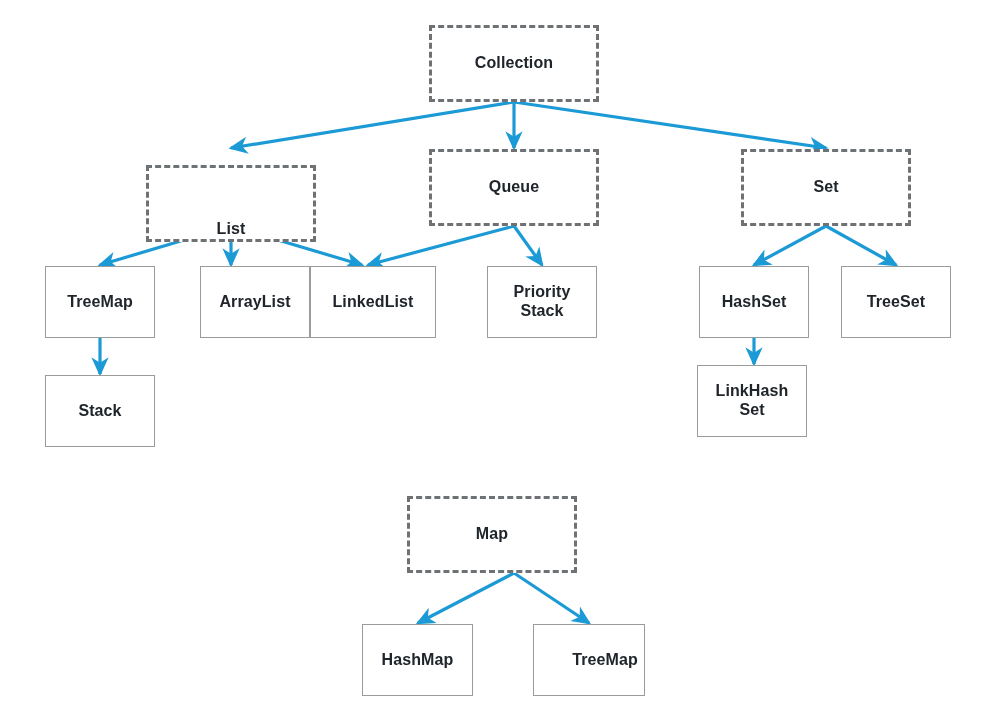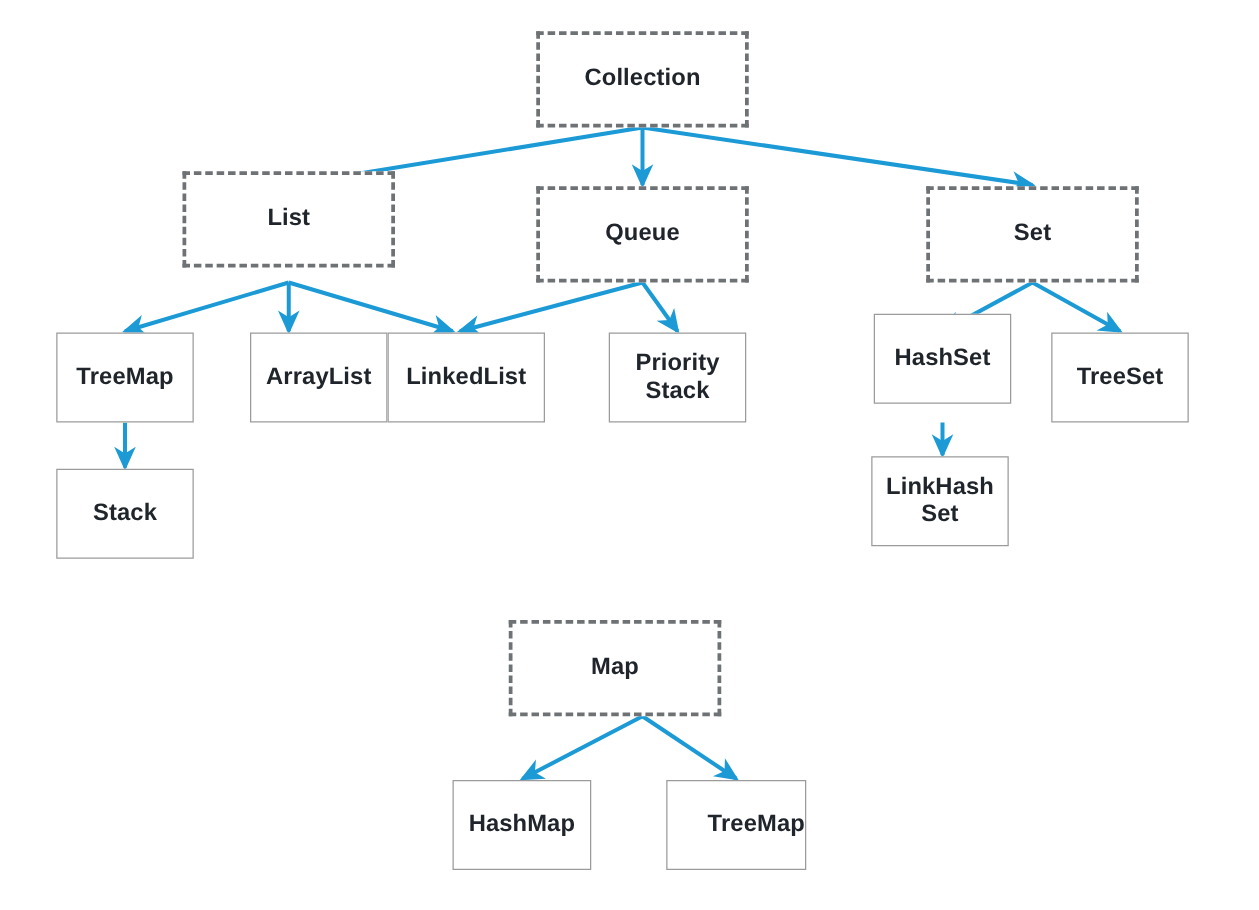--- a/index.html
+++ b/index.html
@@ -27,21 +27,21 @@
   }
   .node {
     position: absolute;
     box-sizing: border-box;
     display: flex;
     align-items: center;
     justify-content: center;
     text-align: center;
     color: #20252b;
     font-weight: bold;
-    font-size: 19px;
+    font-size: 16px;
     line-height: 1.18;
     background: transparent;
     z-index: 2;
   }
   .node.abstract {
     border: 3px dashed #6e7274;
     background: #ffffff;
   }
   .node.concrete {
     border: 1.5px solid #9b9b9b;
@@ -76,21 +76,21 @@
         <line x1="100" y1="338" x2="100" y2="374" stroke="#1b9ad6" stroke-width="3.2" marker-end="url(#arrowhead)"></line>
         <line x1="754" y1="338" x2="754" y2="364" stroke="#1b9ad6" stroke-width="3.2" marker-end="url(#arrowhead)"></line>
         <line x1="514" y1="573" x2="418" y2="623" stroke="#1b9ad6" stroke-width="3.2" marker-end="url(#arrowhead)"></line>
         <line x1="514" y1="573" x2="589" y2="623" stroke="#1b9ad6" stroke-width="3.2" marker-end="url(#arrowhead)"></line>
       </g>
   </svg>
   <div id="node-layer">
       <div class="node abstract" style="left: 429px; top: 25px; width: 170px; height: 77px;">
         <span class="label">Collection</span>
       </div>
-      <div class="node abstract" style="left: 146px; top: 137px; width: 170px; height: 77px;">
+      <div class="node abstract" style="left: 146px; top: 165px; width: 170px; height: 77px; align-items: flex-end;">
         <span class="label">List</span>
       </div>
       <div class="node abstract" style="left: 429px; top: 149px; width: 170px; height: 77px;">
         <span class="label">Queue</span>
       </div>
       <div class="node abstract" style="left: 741px; top: 149px; width: 170px; height: 77px;">
         <span class="label">Set</span>
       </div>
       <div class="node concrete" style="left: 45px; top: 266px; width: 110px; height: 72px;">
         <span class="label">TreeMap</span>
@@ -98,21 +98,21 @@
       <div class="node concrete" style="left: 176px; top: 266px; width: 110px; height: 72px; margin-left: 24px;">
         <span class="label">ArrayList</span>
       </div>
       <div class="node concrete" style="left: 310px; top: 266px; width: 126px; height: 72px;">
         <span class="label">LinkedList</span>
       </div>
       <div class="node concrete" style="left: 487px; top: 266px; width: 110px; height: 72px;">
         <span class="label">Priority
 Stack</span>
       </div>
-      <div class="node concrete" style="left: 699px; top: 251px; width: 110px; height: 72px;">
+      <div class="node concrete" style="left: 699px; top: 266px; width: 110px; height: 72px;">
         <span class="label">HashSet</span>
       </div>
       <div class="node concrete" style="left: 841px; top: 266px; width: 110px; height: 72px;">
         <span class="label">TreeSet</span>
       </div>
       <div class="node concrete" style="left: 45px; top: 375px; width: 110px; height: 72px;">
         <span class="label">Stack</span>
       </div>
       <div class="node concrete" style="left: 697px; top: 365px; width: 110px; height: 72px;">
         <span class="label">LinkHash

